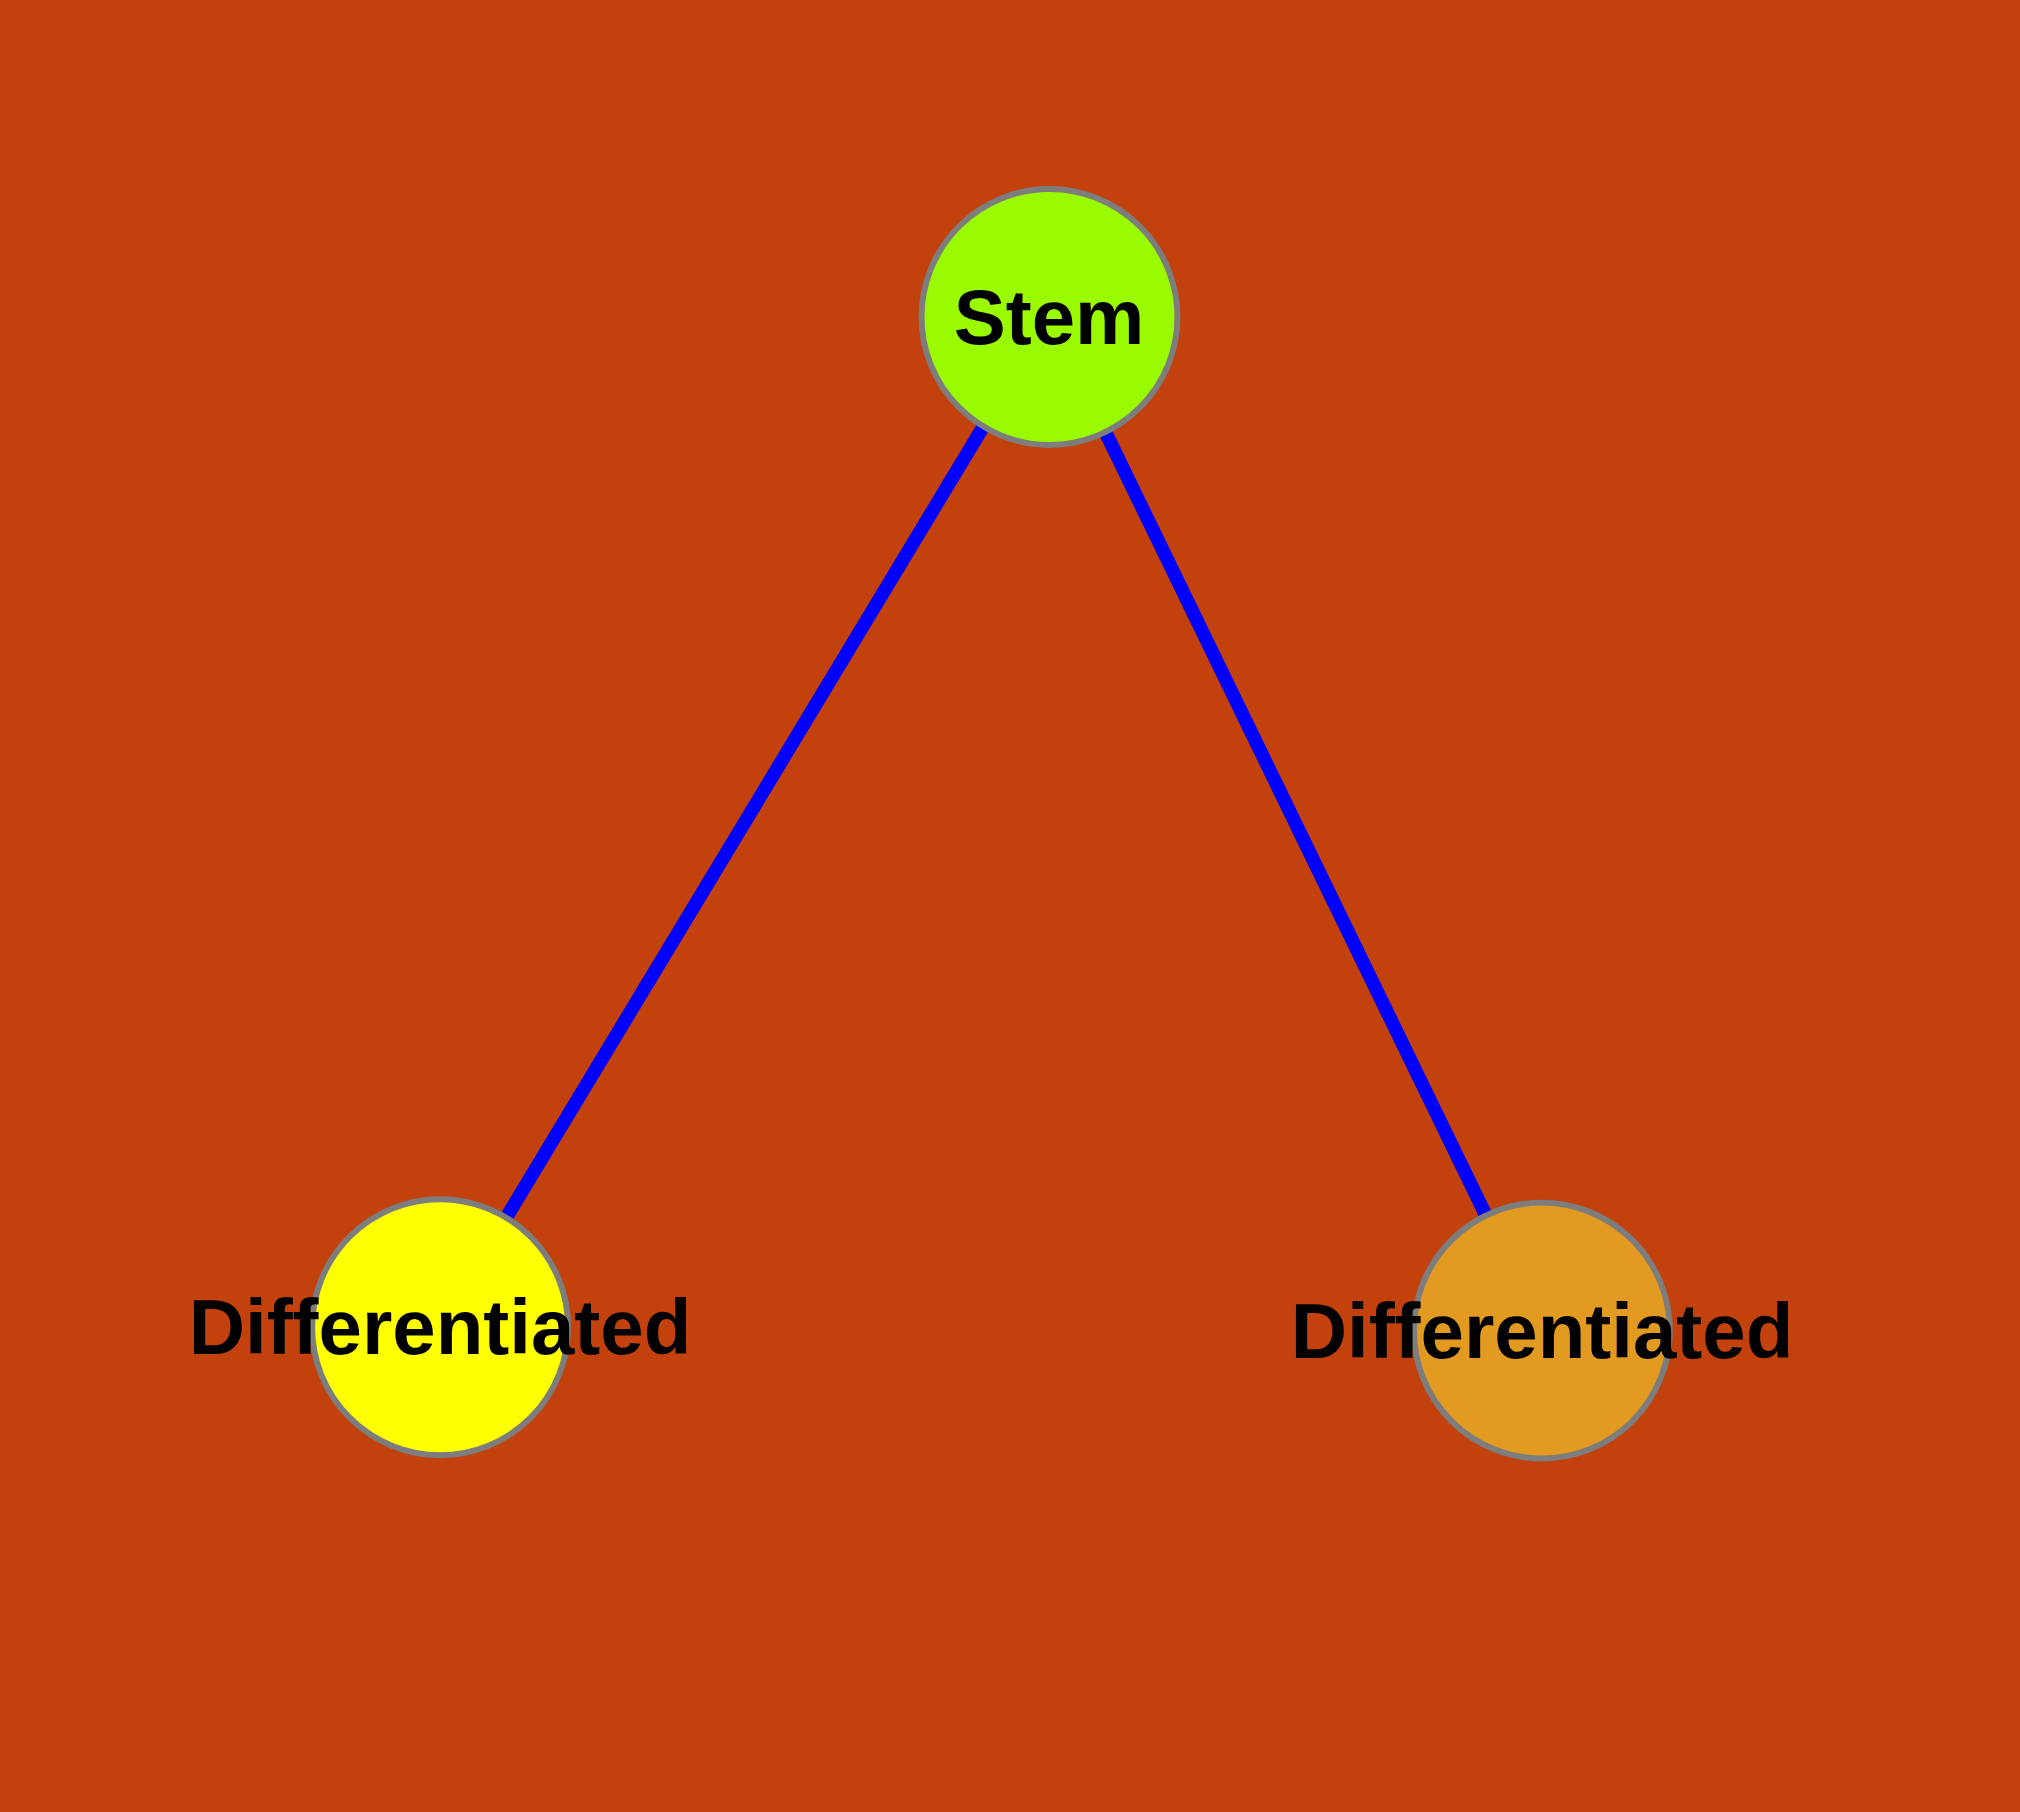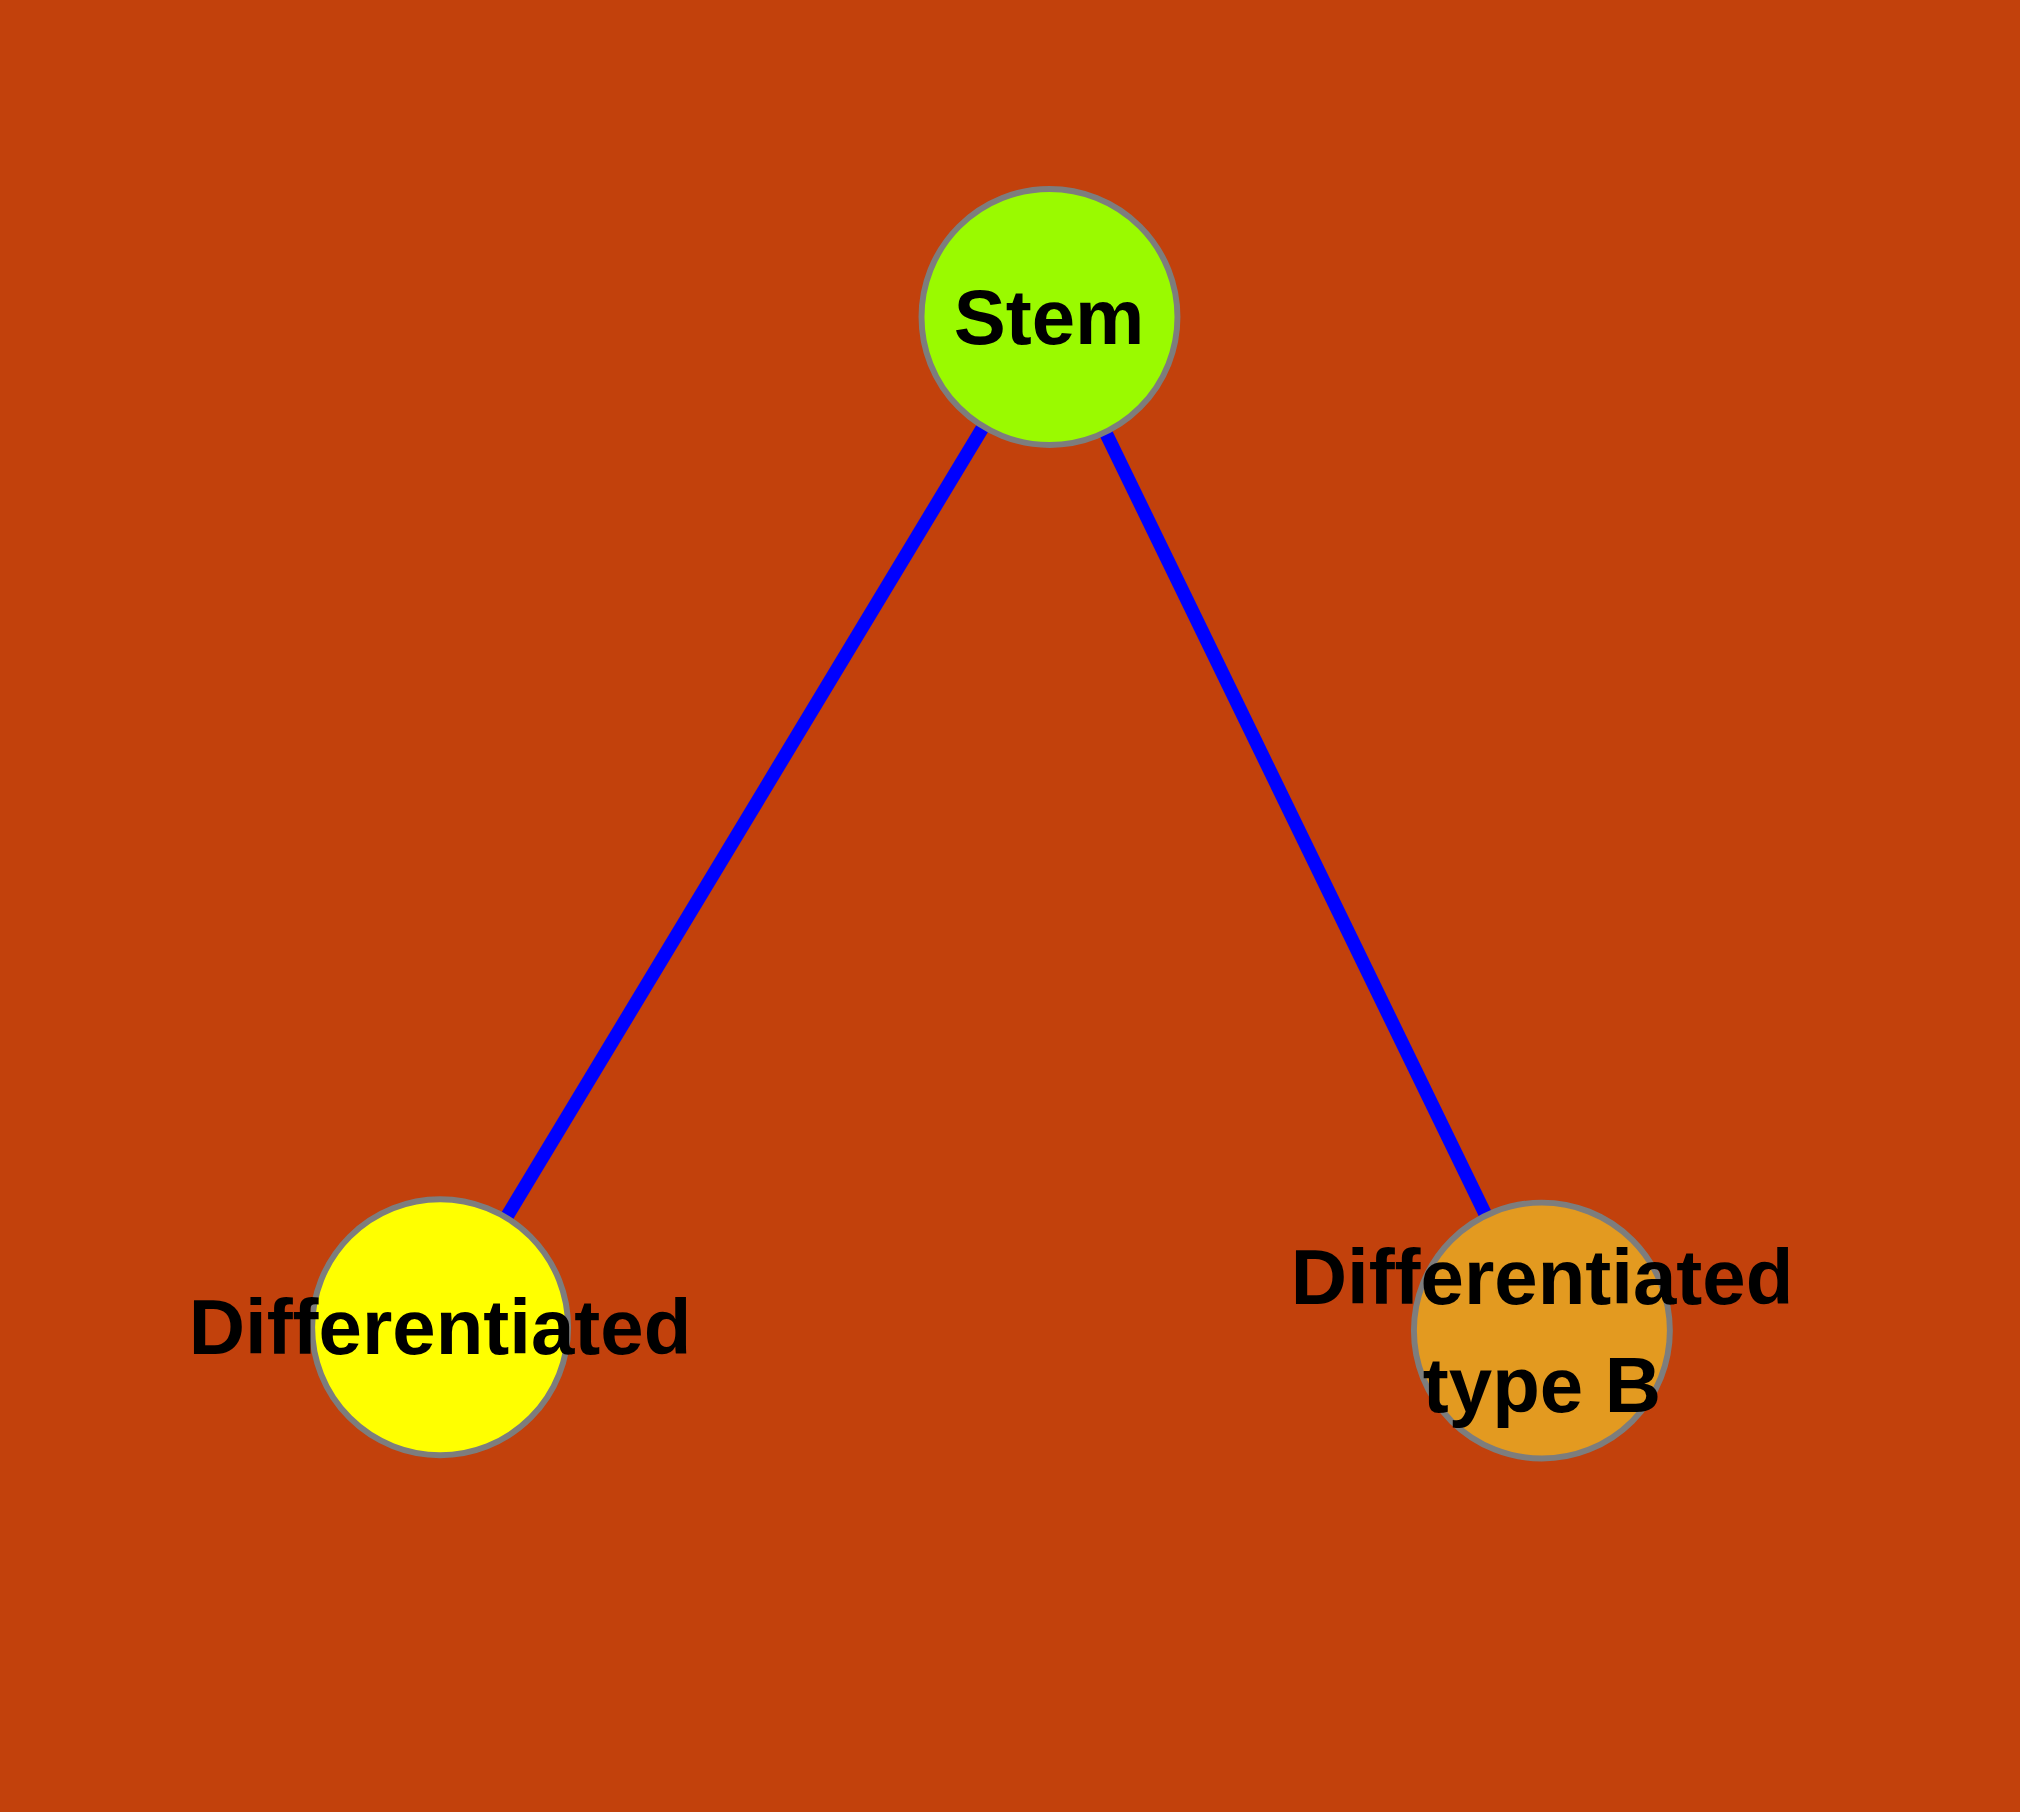--- a/index.html
+++ b/index.html
@@ -60,17 +60,16 @@
     <span class="lbl-line">Stem</span>
 
   </div>
 
   <div class="node-label" style="left: 440px; top: 1327px; color: rgb(0, 0, 0);">
     <span class="lbl-line">Differentiated</span>
   </div>
 
   <div class="node-label" style="left: 1542px; top: 1331px; color: rgb(0, 0, 0);">
     <span class="lbl-line">Differentiated</span>
-    <span class="lbl-line">type B</span>
   </div>
 
 </div>
 
 
 </body></html>

